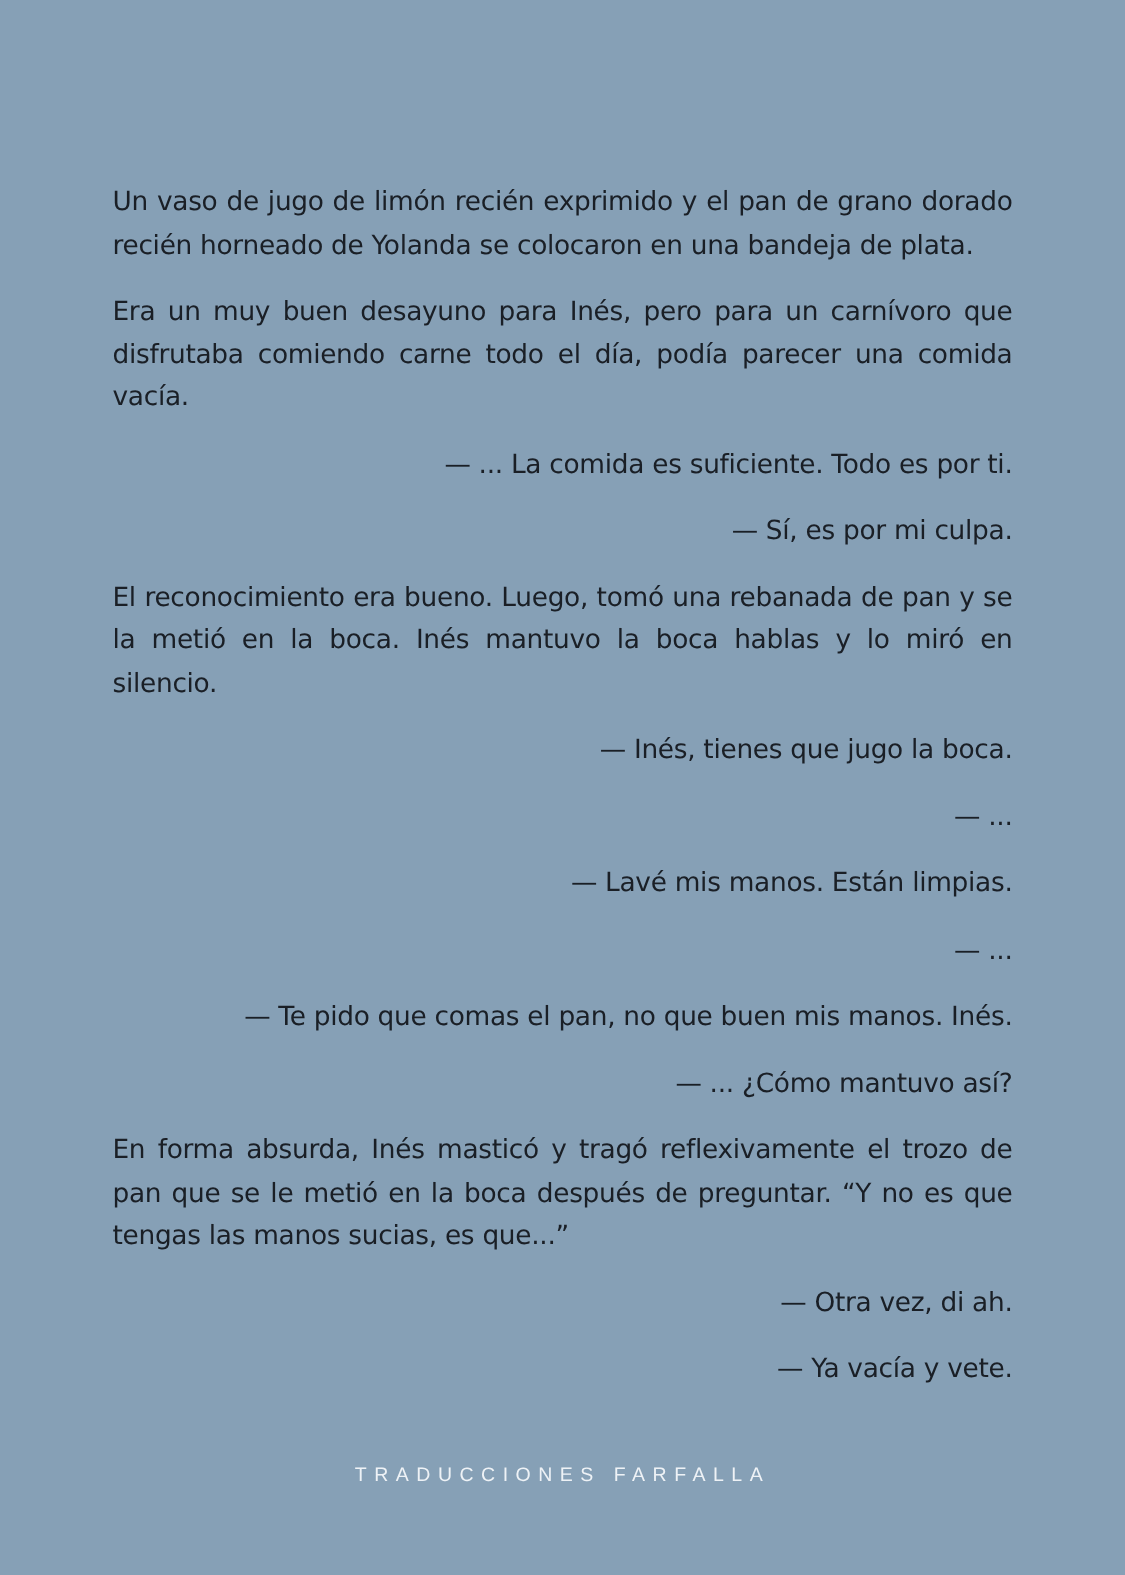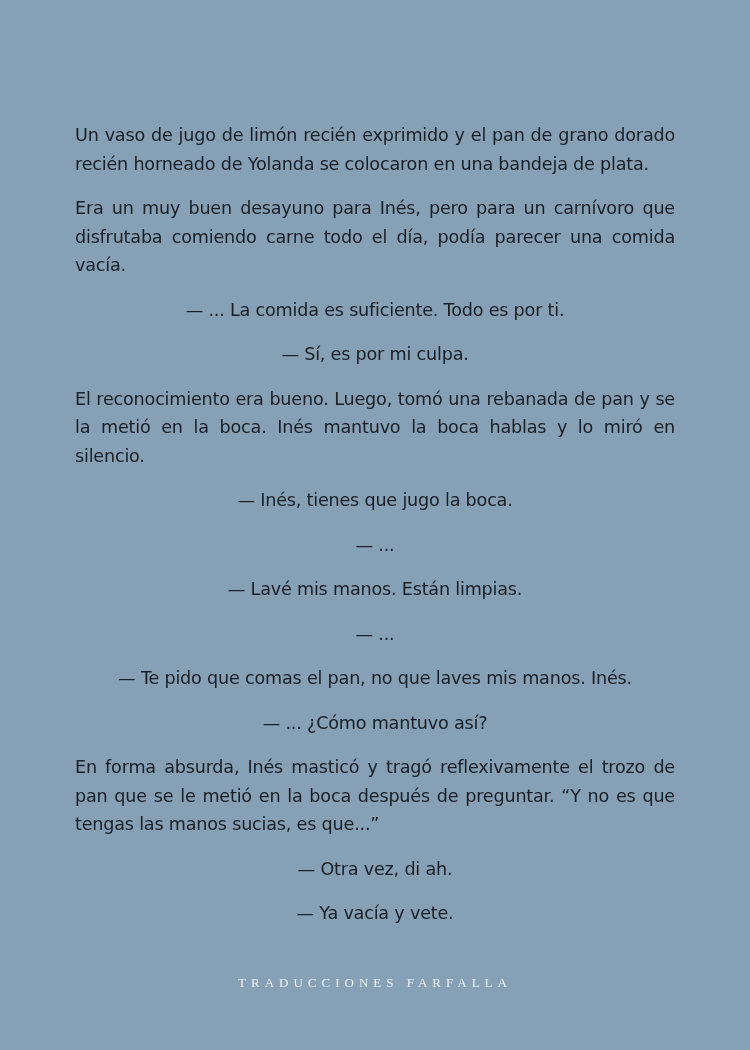--- a/index.html
+++ b/index.html
@@ -18,45 +18,45 @@
     width: 600px;
     margin-top: 48px;
   }
   .para {
     margin: 0 0 16px 0;
     font-size: 17.6px;
     line-height: 28.5px;
     text-align: justify;
     letter-spacing: -0.2px;
   }
-  .para.dlg { text-align: center; }
+  .para.dlg { text-align: right; }
   .footer {
     position: absolute;
     left: 0; right: 0;
     top: 975px;
     text-align: center;
-    font-family: Liberation Serif, serif;
+    font-family: Liberation Sans, sans-serif;
     font-size: 13px;
     letter-spacing: 5px;
     color: #eef2f6;
   }
 </style>
 </head>
 <body>
 
 <div class="page-text">
   <p class="para">Un vaso de jugo de limón recién exprimido y el pan de grano dorado recién horneado de Yolanda se colocaron en una bandeja de plata.</p>
   <p class="para">Era un muy buen desayuno para Inés, pero para un carnívoro que disfrutaba comiendo carne todo el día, podía parecer una comida vacía.</p>
   <p class="para dlg">— ... La comida es suficiente. Todo es por ti.</p>
   <p class="para dlg">— Sí, es por mi culpa.</p>
   <p class="para">El reconocimiento era bueno. Luego, tomó una rebanada de pan y se la metió en la boca. Inés mantuvo la boca hablas y lo miró en silencio.</p>
   <p class="para dlg">— Inés, tienes que jugo la boca.</p>
   <p class="para dlg">— ...</p>
   <p class="para dlg">— Lavé mis manos. Están limpias.</p>
   <p class="para dlg">— ...</p>
-  <p class="para dlg">— Te pido que comas el pan, no que laves mis manos. Inés.</p>
+  <p class="para dlg">— Te pido que comas el pan, no que buen mis manos. Inés.</p>
   <p class="para dlg">— ... ¿Cómo mantuvo así?</p>
   <p class="para">En forma absurda, Inés masticó y tragó reflexivamente el trozo de pan que se le metió en la boca después de preguntar. “Y no es que tengas las manos sucias, es que...”</p>
   <p class="para dlg">— Otra vez, di ah.</p>
   <p class="para dlg">— Ya vacía y vete.</p>
 </div>
 
 <div class="footer">TRADUCCIONES FARFALLA</div>
 
 </body></html>

